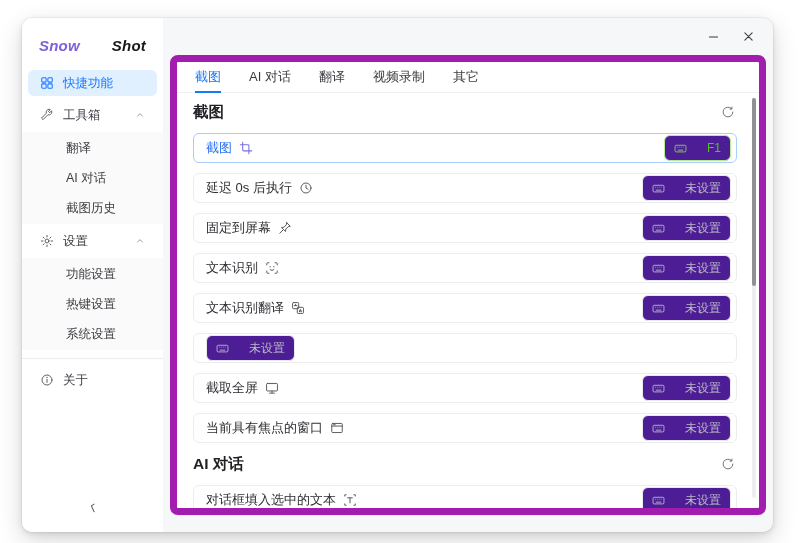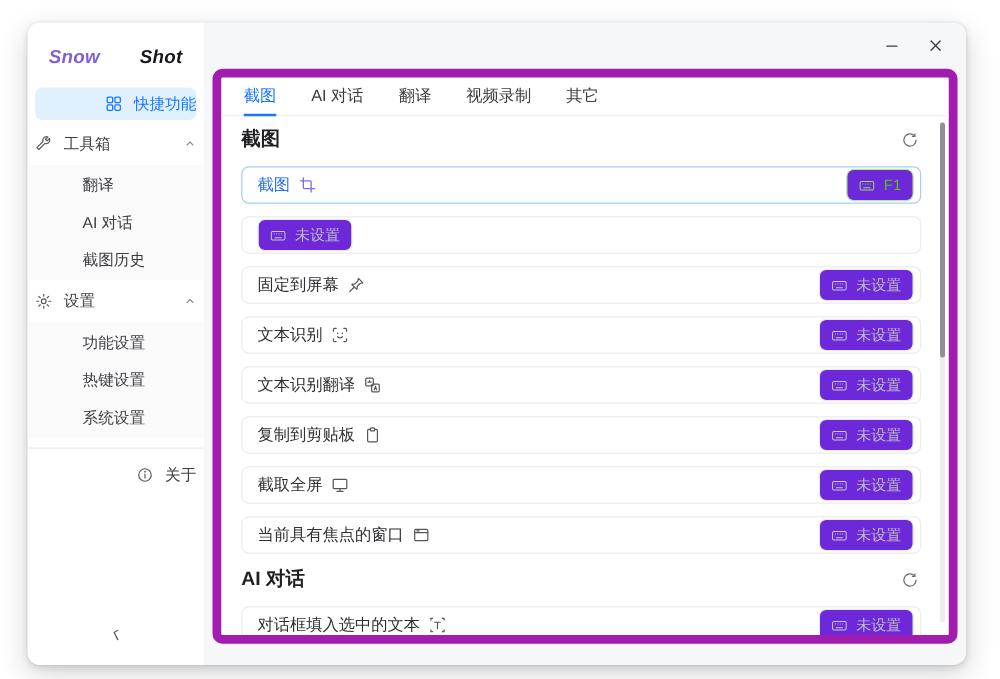--- a/index.html
+++ b/index.html
@@ -23,21 +23,21 @@
   }
   .logo {
     height:34px; display:flex; align-items:center; justify-content:center;
     font-style:italic; font-weight:bold; font-size:15px; margin-bottom:6px; letter-spacing:.2px;gap:32px;
   }
   .logo-snow { color:#7d5fd9; }
   .logo-shot { color:#17171c; }
   .menu { flex:1; display:flex; flex-direction:column; overflow:hidden; }
   .side-item {
     height:26px; margin:2px 6px 4px; border-radius:6px; display:flex; align-items:center;
-    gap:9px; padding:0 0; font-size:12.5px; color:#3c3c43; cursor:default; white-space:nowrap;justify-content:flex-end;
+    gap:9px; padding:0 12px; font-size:12.5px; color:#3c3c43; cursor:default; white-space:nowrap;
   }
   .side-item.selected { background:#e1f0fe; color:#1677ff; }
   .side-item .chev { margin-left:auto; color:#8a8a8f; display:flex; }
   .child-group { background:#fafafa; padding:1px 0; margin:0 0 2px; }
   .child {
     height:30px; display:flex; align-items:center; padding-left:44px;
     font-size:12.5px; color:#3c3c43; white-space:nowrap;
   }
   .side-divider { border-top:1px solid #ececec; margin:6px 0; }
   .collapse-btn {
@@ -73,22 +73,22 @@
     height:30px; border:1px solid #ececee; border-radius:6px; margin-bottom:10px;
     display:flex; align-items:center; justify-content:space-between;
     padding:0 5px 0 12px; background:#fff;
   }
   .hk-row.active { border-color:#a9cdfa; }
   .hk-label { display:flex; align-items:center; gap:7px; font-size:13px; color:#2f2f34; white-space:nowrap; }
   .hk-row.active .hk-label { color:#2a70f2; }
   .ric { color:#55555c; display:flex; }
   .hk-row.active .ric { color:#7a6fe0; }
   .sc-btn {
-    height:24px; border:1px solid #eaeaec; border-radius:6px; background:#6d28d9;
-    display:flex; align-items:center; gap:7px; padding:12px 9px; font-size:12px; color:#bcbcc2;
+    height:24px; border:1px solid #eaeaec; border-radius:6px; background:#4c1d95;
+    display:flex; align-items:center; gap:20px; padding:12px 9px; font-size:12px; color:#bcbcc2;
   }
   .sc-btn .kb { color:#c9c9ce; display:flex; }
   .sc-btn.set { color:#52c41a; border-color:#b7eb8f; }
   .sc-btn.set .kb { color:#95de64; }
   .sb-track { position:absolute; right:3px; top:36px; width:4px; height:400px; background:#ededef; border-radius:2px; }
   .sb-thumb { position:absolute; right:3px; top:36px; width:4px; height:188px; background:#909095; border-radius:2px; }
   svg { display:block; }
 </style>
 </head>
 <body>
@@ -260,20 +260,29 @@
               <svg width="13" height="13" viewBox="0 0 16 16" fill="none" stroke="currentColor" stroke-width="1">
                   <rect x="1.3" y="4" width="13.4" height="8.2" rx="1.4"></rect>
                   <path d="M3.6 6.4h.9M6 6.4h.9M8.4 6.4h.9M10.8 6.4h.9M4.6 10h6.8"></path>
                 </svg>
             </span>
             <span>F1</span>
           </button>
         </div>
 
         <div class="hk-row">
+          <span class="hk-label">
+            <span>延迟 0s 后执行</span>
+            <span class="ric">
+              <svg width="14" height="14" viewBox="0 0 16 16" fill="none" stroke="currentColor" stroke-width="1.1" stroke-linecap="round">
+                  <circle cx="8" cy="8" r="5.7"></circle>
+                  <path d="M8 4.8V8l2.3 1.4"></path>
+                </svg>
+            </span>
+          </span>
           <button class="sc-btn">
             <span class="kb">
               <svg width="13" height="13" viewBox="0 0 16 16" fill="none" stroke="currentColor" stroke-width="1">
                   <rect x="1.3" y="4" width="13.4" height="8.2" rx="1.4"></rect>
                   <path d="M3.6 6.4h.9M6 6.4h.9M8.4 6.4h.9M10.8 6.4h.9M4.6 10h6.8"></path>
                 </svg>
             </span>
             <span>未设置</span>
           </button>
         </div>
@@ -338,29 +347,20 @@
               <svg width="13" height="13" viewBox="0 0 16 16" fill="none" stroke="currentColor" stroke-width="1">
                   <rect x="1.3" y="4" width="13.4" height="8.2" rx="1.4"></rect>
                   <path d="M3.6 6.4h.9M6 6.4h.9M8.4 6.4h.9M10.8 6.4h.9M4.6 10h6.8"></path>
                 </svg>
             </span>
             <span>未设置</span>
           </button>
         </div>
 
         <div class="hk-row">
-          <span class="hk-label">
-            <span>复制到剪贴板</span>
-            <span class="ric">
-              <svg width="14" height="14" viewBox="0 0 16 16" fill="none" stroke="currentColor" stroke-width="1.1" stroke-linejoin="round">
-                  <rect x="3.5" y="2.9" width="9" height="11.4" rx="1.2"></rect>
-                  <rect x="6" y="1.5" width="4" height="2.8" rx=".9" fill="#fff"></rect>
-                </svg>
-            </span>
-          </span>
           <button class="sc-btn">
             <span class="kb">
               <svg width="13" height="13" viewBox="0 0 16 16" fill="none" stroke="currentColor" stroke-width="1">
                   <rect x="1.3" y="4" width="13.4" height="8.2" rx="1.4"></rect>
                   <path d="M3.6 6.4h.9M6 6.4h.9M8.4 6.4h.9M10.8 6.4h.9M4.6 10h6.8"></path>
                 </svg>
             </span>
             <span>未设置</span>
           </button>
         </div>

